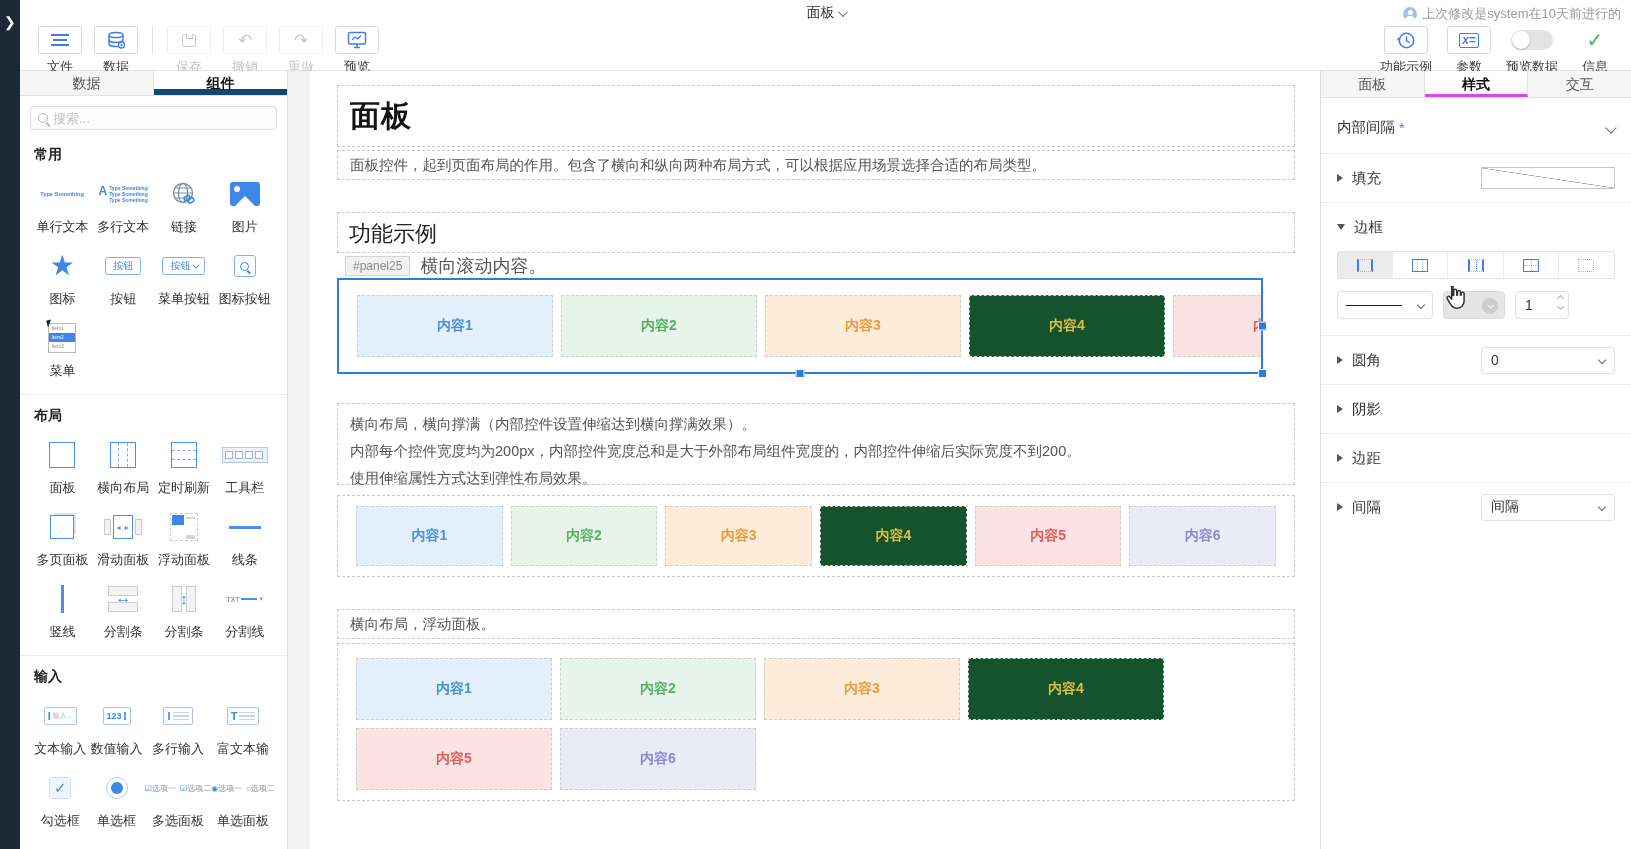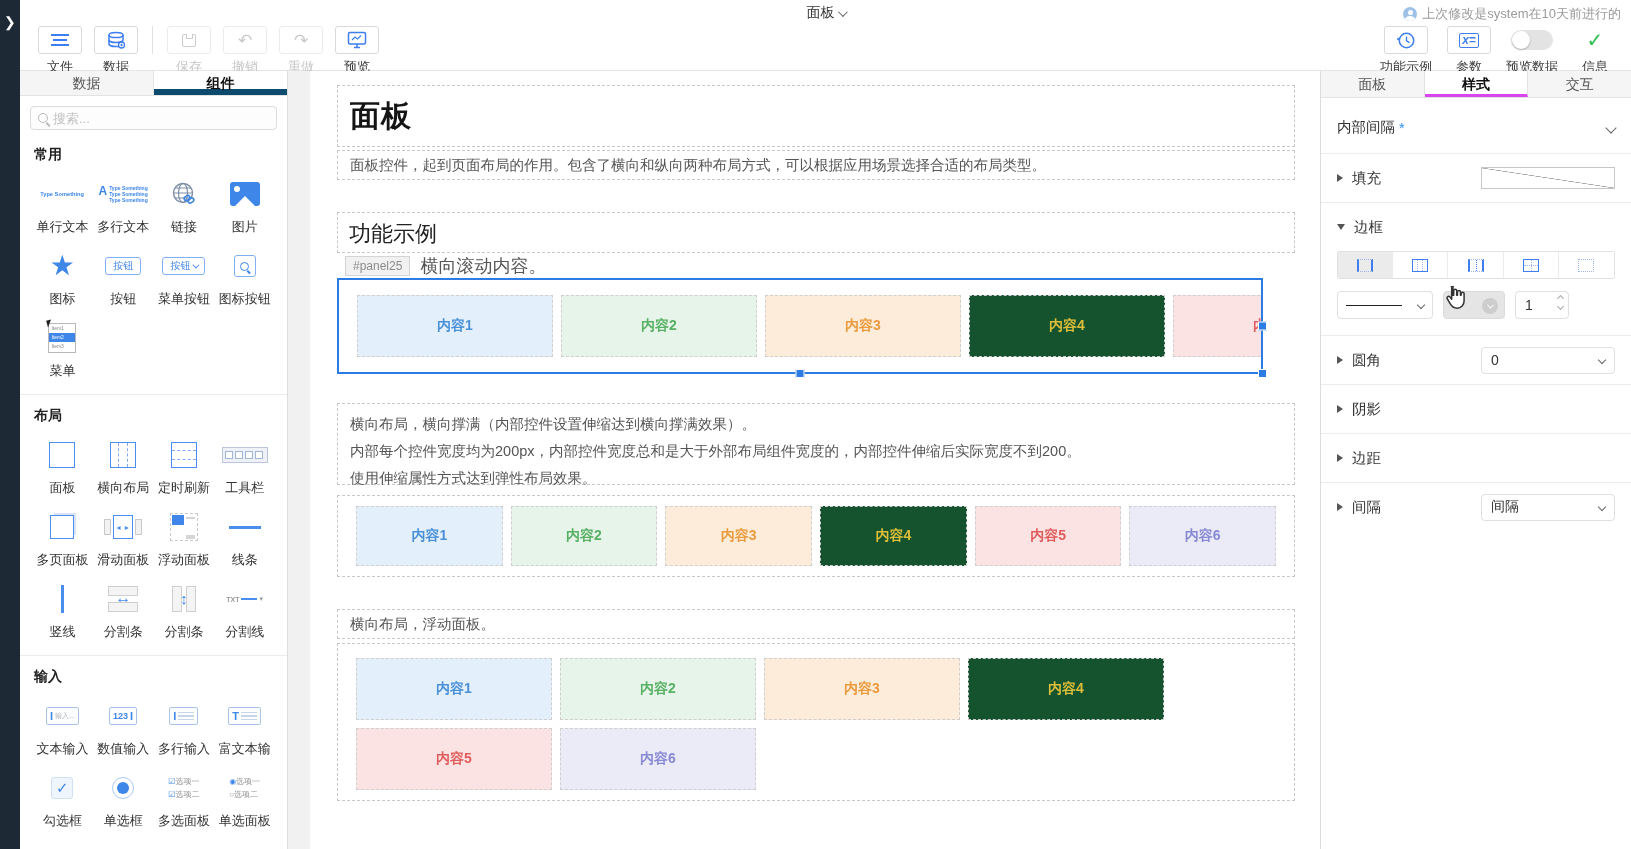--- a/index.html
+++ b/index.html
@@ -111,21 +111,21 @@
 
   .inp-box { border:1px solid #a9c4e6; border-radius:2px; background:#fbfdff; display:flex; align-items:center; padding:2px 3px; gap:2px; }
   .inp-box .cursorI { color:#3e86e8; font-weight:bold; font-size:11px; font-style:normal; }
   .inp-box .hint { color:#b5b5b5; font-size:7px; }
   .inp-box .numtxt { color:#3e86e8; font-size:9px; font-weight:bold; }
   .inp-lines { display:flex; flex-direction:column; gap:2px; }
   .inp-lines i { width:16px; height:1.5px; background:#c9d6e8; }
   .ico-checkbox { width:22px; height:22px; border:1px solid #cfe0f4; border-radius:3px; background:#eef5fd; color:#3e86e8; font-size:15px; font-weight:bold; display:flex; align-items:center; justify-content:center; }
   .ico-radio { width:22px; height:22px; border-radius:50%; border:1.5px solid #a9cbf2; display:flex; align-items:center; justify-content:center; }
   .ico-radio i { width:12px; height:12px; border-radius:50%; background:#3e86e8; }
-  .opt-list { display:flex; flex-direction:column; gap:4px; font-size:8px; color:#8f8f8f; line-height:9px; white-space:nowrap; }
+  .opt-list { display:flex; flex-direction:row; gap:4px; font-size:8px; color:#8f8f8f; line-height:9px; white-space:nowrap; }
   .opt-list .mark { color:#3e86e8; }
 
   
   .canvas { position:absolute; left:288px; top:71px; width:1022px; height:778px; background:#fff; overflow:hidden; }
   .gutter { position:absolute; left:0; top:0; width:22px; height:778px; background:#f1f1f1; }
   .dash { border:1px dashed #c8c8c8; background:#fff; }
   .doc-title { position:absolute; left:49px; top:14px; width:958px; height:62px; padding:10px 12px 0; }
   .doc-title h1 { font-size:30px; color:#141414; letter-spacing:1px; }
   .doc-desc { position:absolute; left:49px; top:79px; width:958px; height:30px; padding:5px 12px; font-size:14.5px; color:#555; }
   .sec-title { position:absolute; left:49px; top:141px; width:958px; height:41px; padding:6px 11px; font-size:22px; color:#222; }

